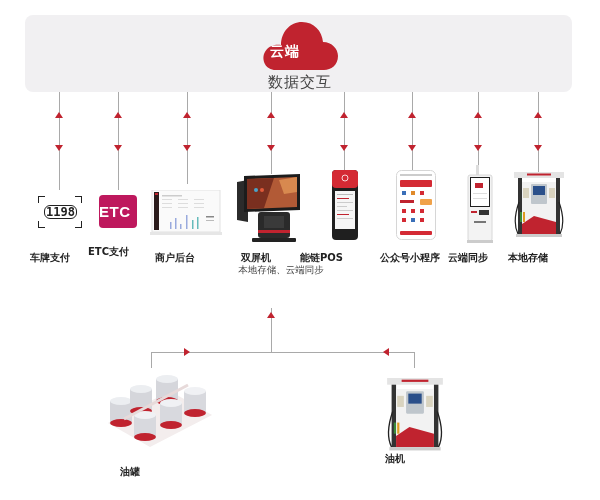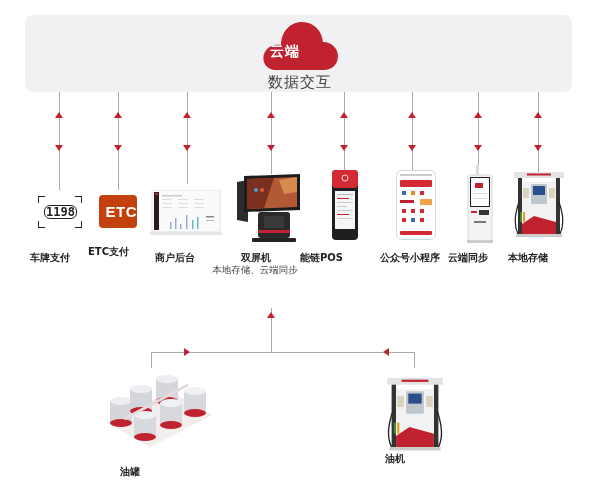--- a/index.html
+++ b/index.html
@@ -13,21 +13,21 @@
   .hline { height:1px; background:#a9a9a9; }
   .arrow-up { width:0; height:0; border-left:4px solid transparent; border-right:4px solid transparent; border-bottom:6px solid #c0232f; }
   .arrow-down { width:0; height:0; border-left:4px solid transparent; border-right:4px solid transparent; border-top:6px solid #c0232f; }
   .arrow-right { width:0; height:0; border-top:4px solid transparent; border-bottom:4px solid transparent; border-left:6px solid #c0232f; }
   .arrow-left { width:0; height:0; border-top:4px solid transparent; border-bottom:4px solid transparent; border-right:6px solid #c0232f; }
   .label { font-size:10px; font-weight:bold; color:#222; text-align:left; white-space:nowrap; }
   .sublabel { font-size:9.5px; color:#444; text-align:center; white-space:nowrap; }
   .plate-frame { left:38px; top:196px; width:44px; height:32px; }
   .plate-frame .c { position:absolute; width:6px; height:6px; border-color:#222; border-style:solid; }
   .plate-box { position:absolute; left:6px; top:9px; width:31px; height:12px; border:1.5px solid #222; border-radius:6px; font-size:12px; font-weight:bold; text-align:center; line-height:12px; font-family:"DejaVu Sans Mono",monospace; }
-  .etc-box { left:99px; top:195px; width:38px; height:33px; background:#c2410c; border-radius:4px; color:#fff; font-weight:bold; font-size:15px; text-align:right; line-height:33px; font-family:"Liberation Sans",sans-serif; letter-spacing:0.5px; }
+  .etc-box { left:99px; top:195px; width:38px; height:33px; background:#be185d; border-radius:4px; color:#fff; font-weight:bold; font-size:15px; text-align:left; line-height:33px; font-family:"Liberation Sans",sans-serif; letter-spacing:0.5px; }
 </style>
 </head>
 <body>
 
 <div class="abs cloud-panel"></div>
 <svg class="abs" style="left:262px;top:18px" width="76" height="54" viewBox="0 0 76 54">
   <path d="M14 52 C3 52 0 42 2 36 C5 28 13 26 19 27 C19 14 28 4 40 4 C52 4 60 13 61 24 C70 24 76 31 76 38 C76 47 69 52 62 52 Z" fill="#c0232f"></path>
 </svg>
 <div class="abs cloud-label">云端</div>
 <div class="abs cloud-sub">数据交互</div>
@@ -111,21 +111,21 @@
   <polygon points="13,7 40,6 30,36 13,37" fill="#7a2f1f"></polygon>
   <polygon points="45,8 63,5 63,20 50,22" fill="#d8894f"></polygon>
   <circle cx="22" cy="18" r="2" fill="#4aa3c9"></circle>
     <circle cx="28" cy="18" r="2" fill="#e05a3a"></circle>
   <rect x="24" y="40" width="32" height="26" rx="3" fill="#2a2a2a"></rect>
   <rect x="30" y="44" width="20" height="12" fill="#3a3a3a"></rect>
   <rect x="24" y="58" width="32" height="3" fill="#c0232f"></rect>
   <rect x="18" y="66" width="44" height="4" rx="1" fill="#222"></rect>
 </svg>
 <div class="abs label" style="left:241px;top:251px;width:60px">双屏机</div>
-<div class="abs sublabel" style="left:205px;top:264px;width:100px">本地存储、云端同步</div>
+<div class="abs sublabel" style="left:231px;top:264px;width:100px">本地存储、云端同步</div>
 
 <svg class="abs" style="left:332px;top:170px" width="26" height="70" viewBox="0 0 26 70">
   <rect x="0" y="0" width="26" height="70" rx="4" fill="#1f1f1f"></rect>
   <rect x="0" y="0" width="26" height="18" rx="4" fill="#d42a34"></rect>
   <circle cx="13" cy="8" r="3" fill="none" stroke="#fff" stroke-width="0.8"></circle>
   <rect x="3" y="21" width="20" height="38" fill="#f6f6f6"></rect>
   <rect x="5" y="24" width="16" height="1" fill="#bbb"></rect>
     <rect x="5" y="28" width="12" height="1" fill="#c0232f"></rect>
   <rect x="5" y="32" width="16" height="1" fill="#ccc"></rect>
     <rect x="5" y="36" width="10" height="1" fill="#ccc"></rect>

